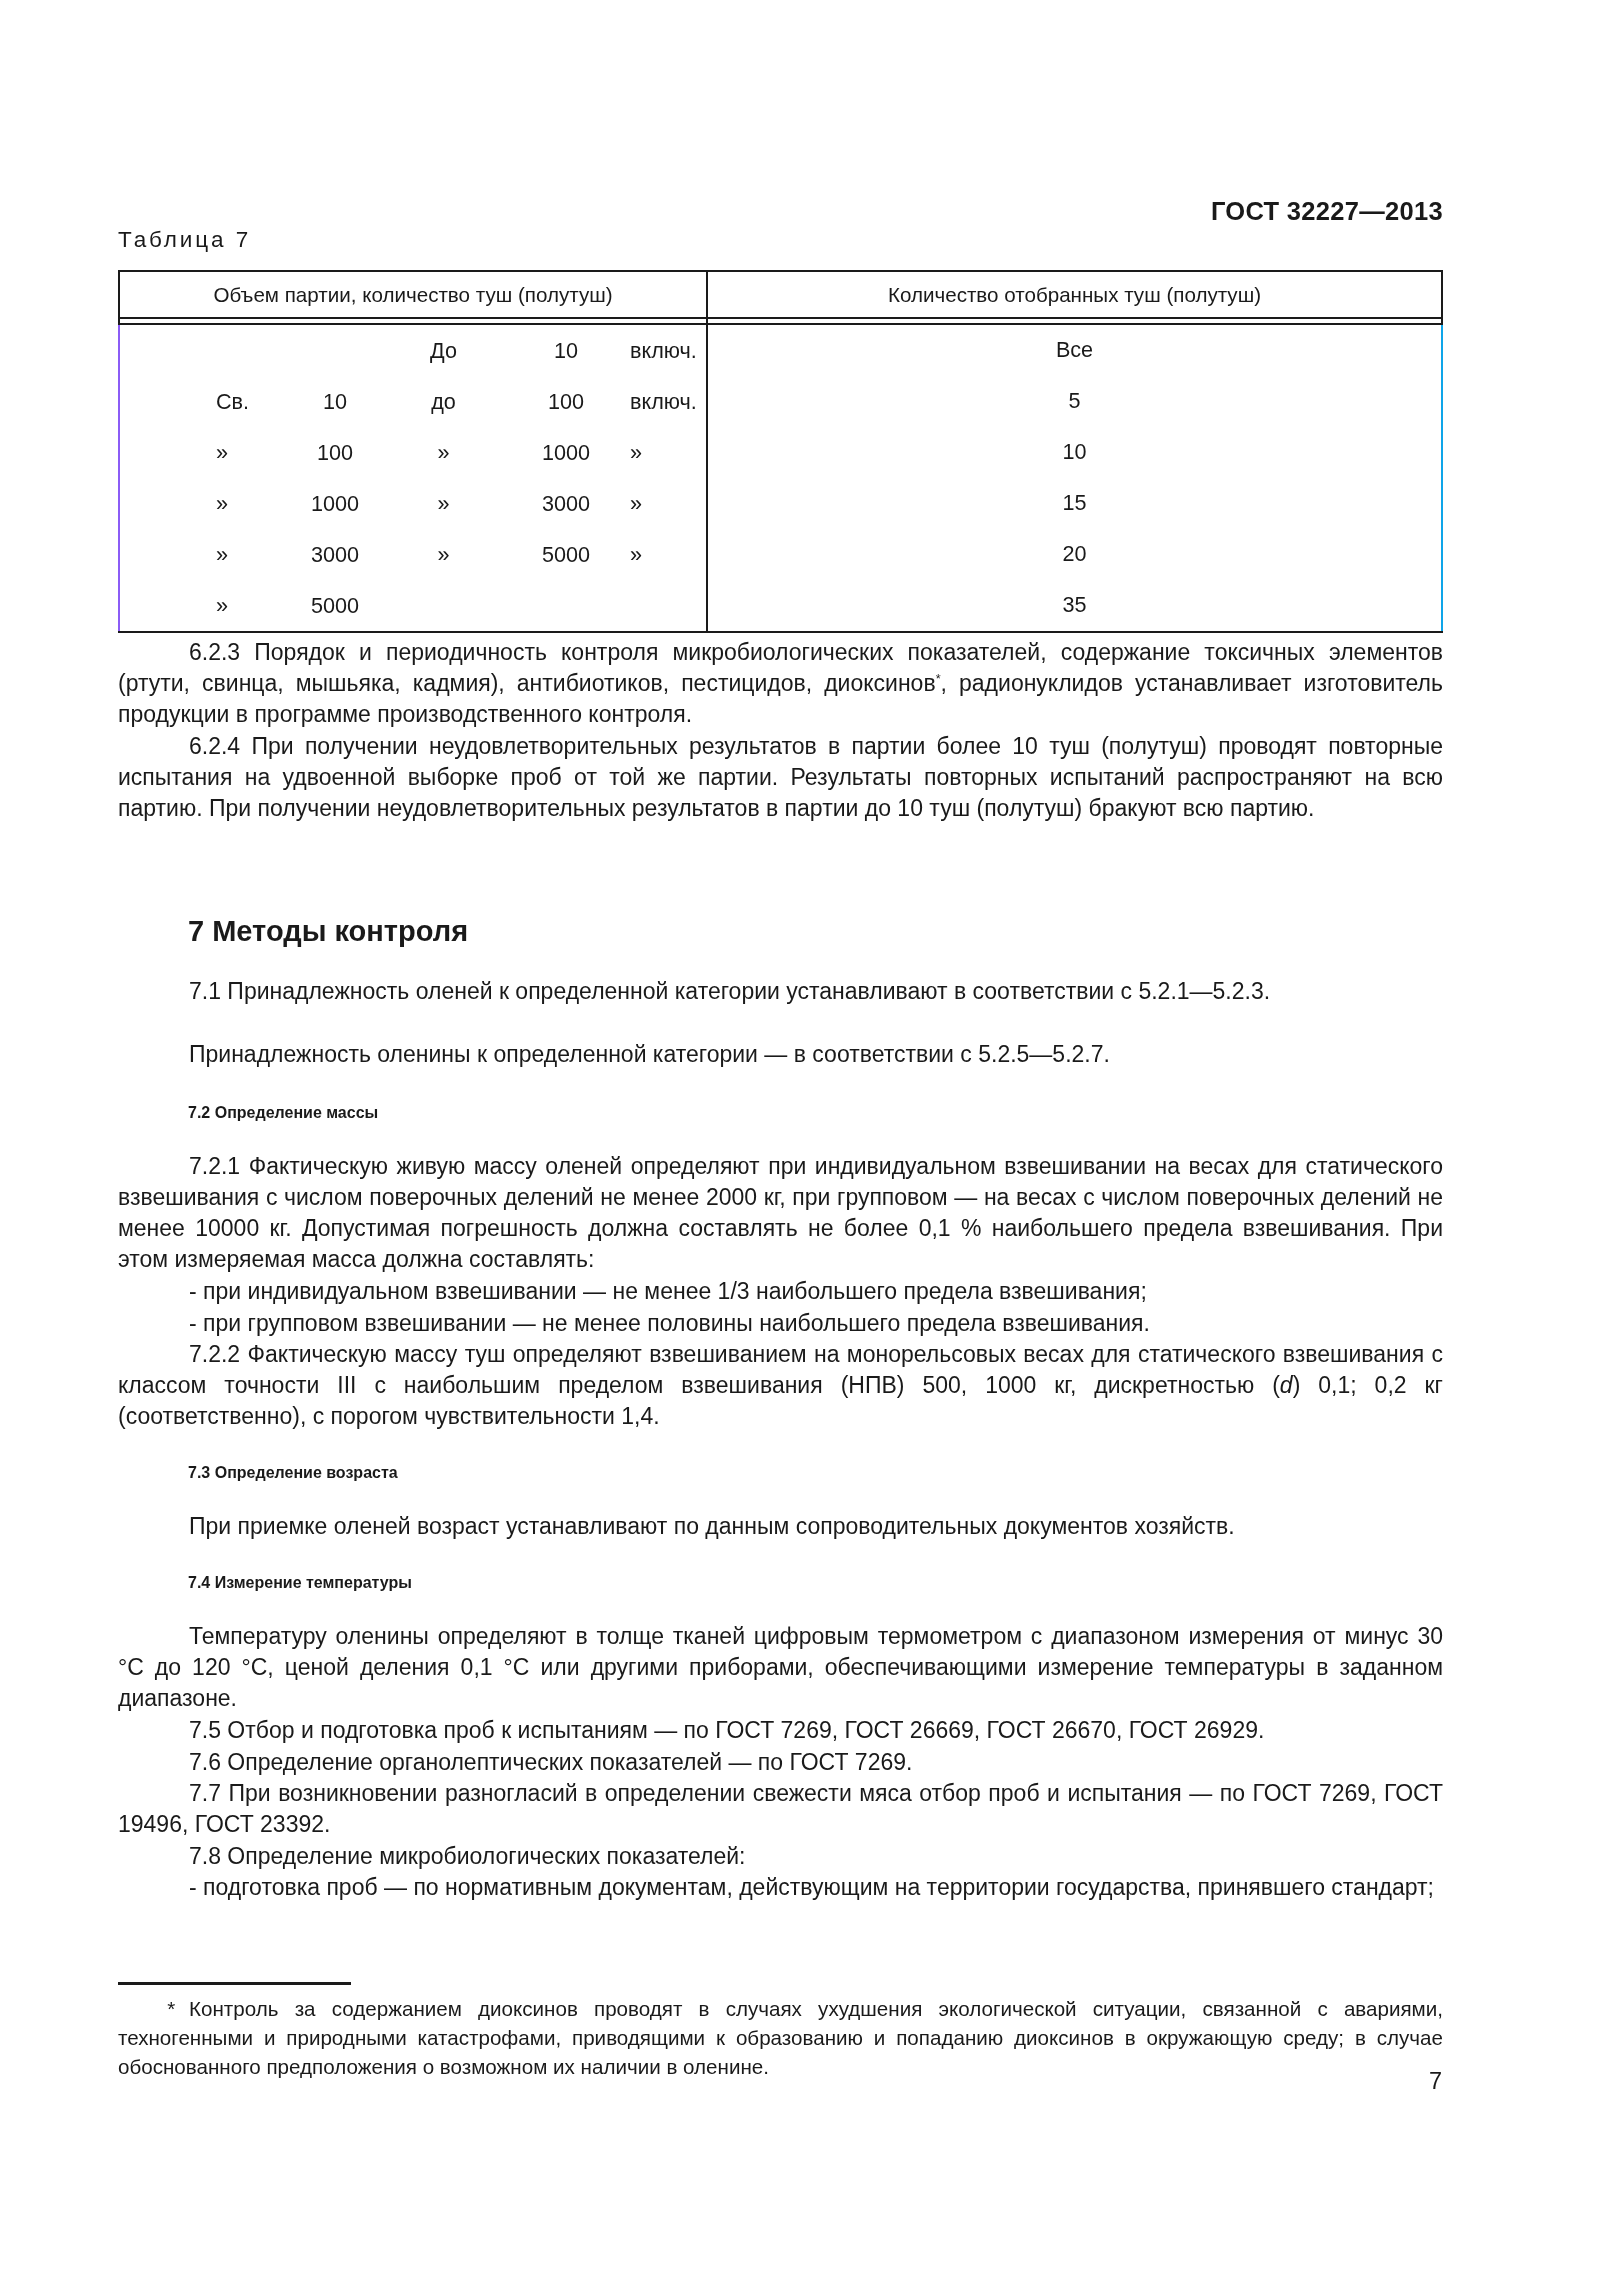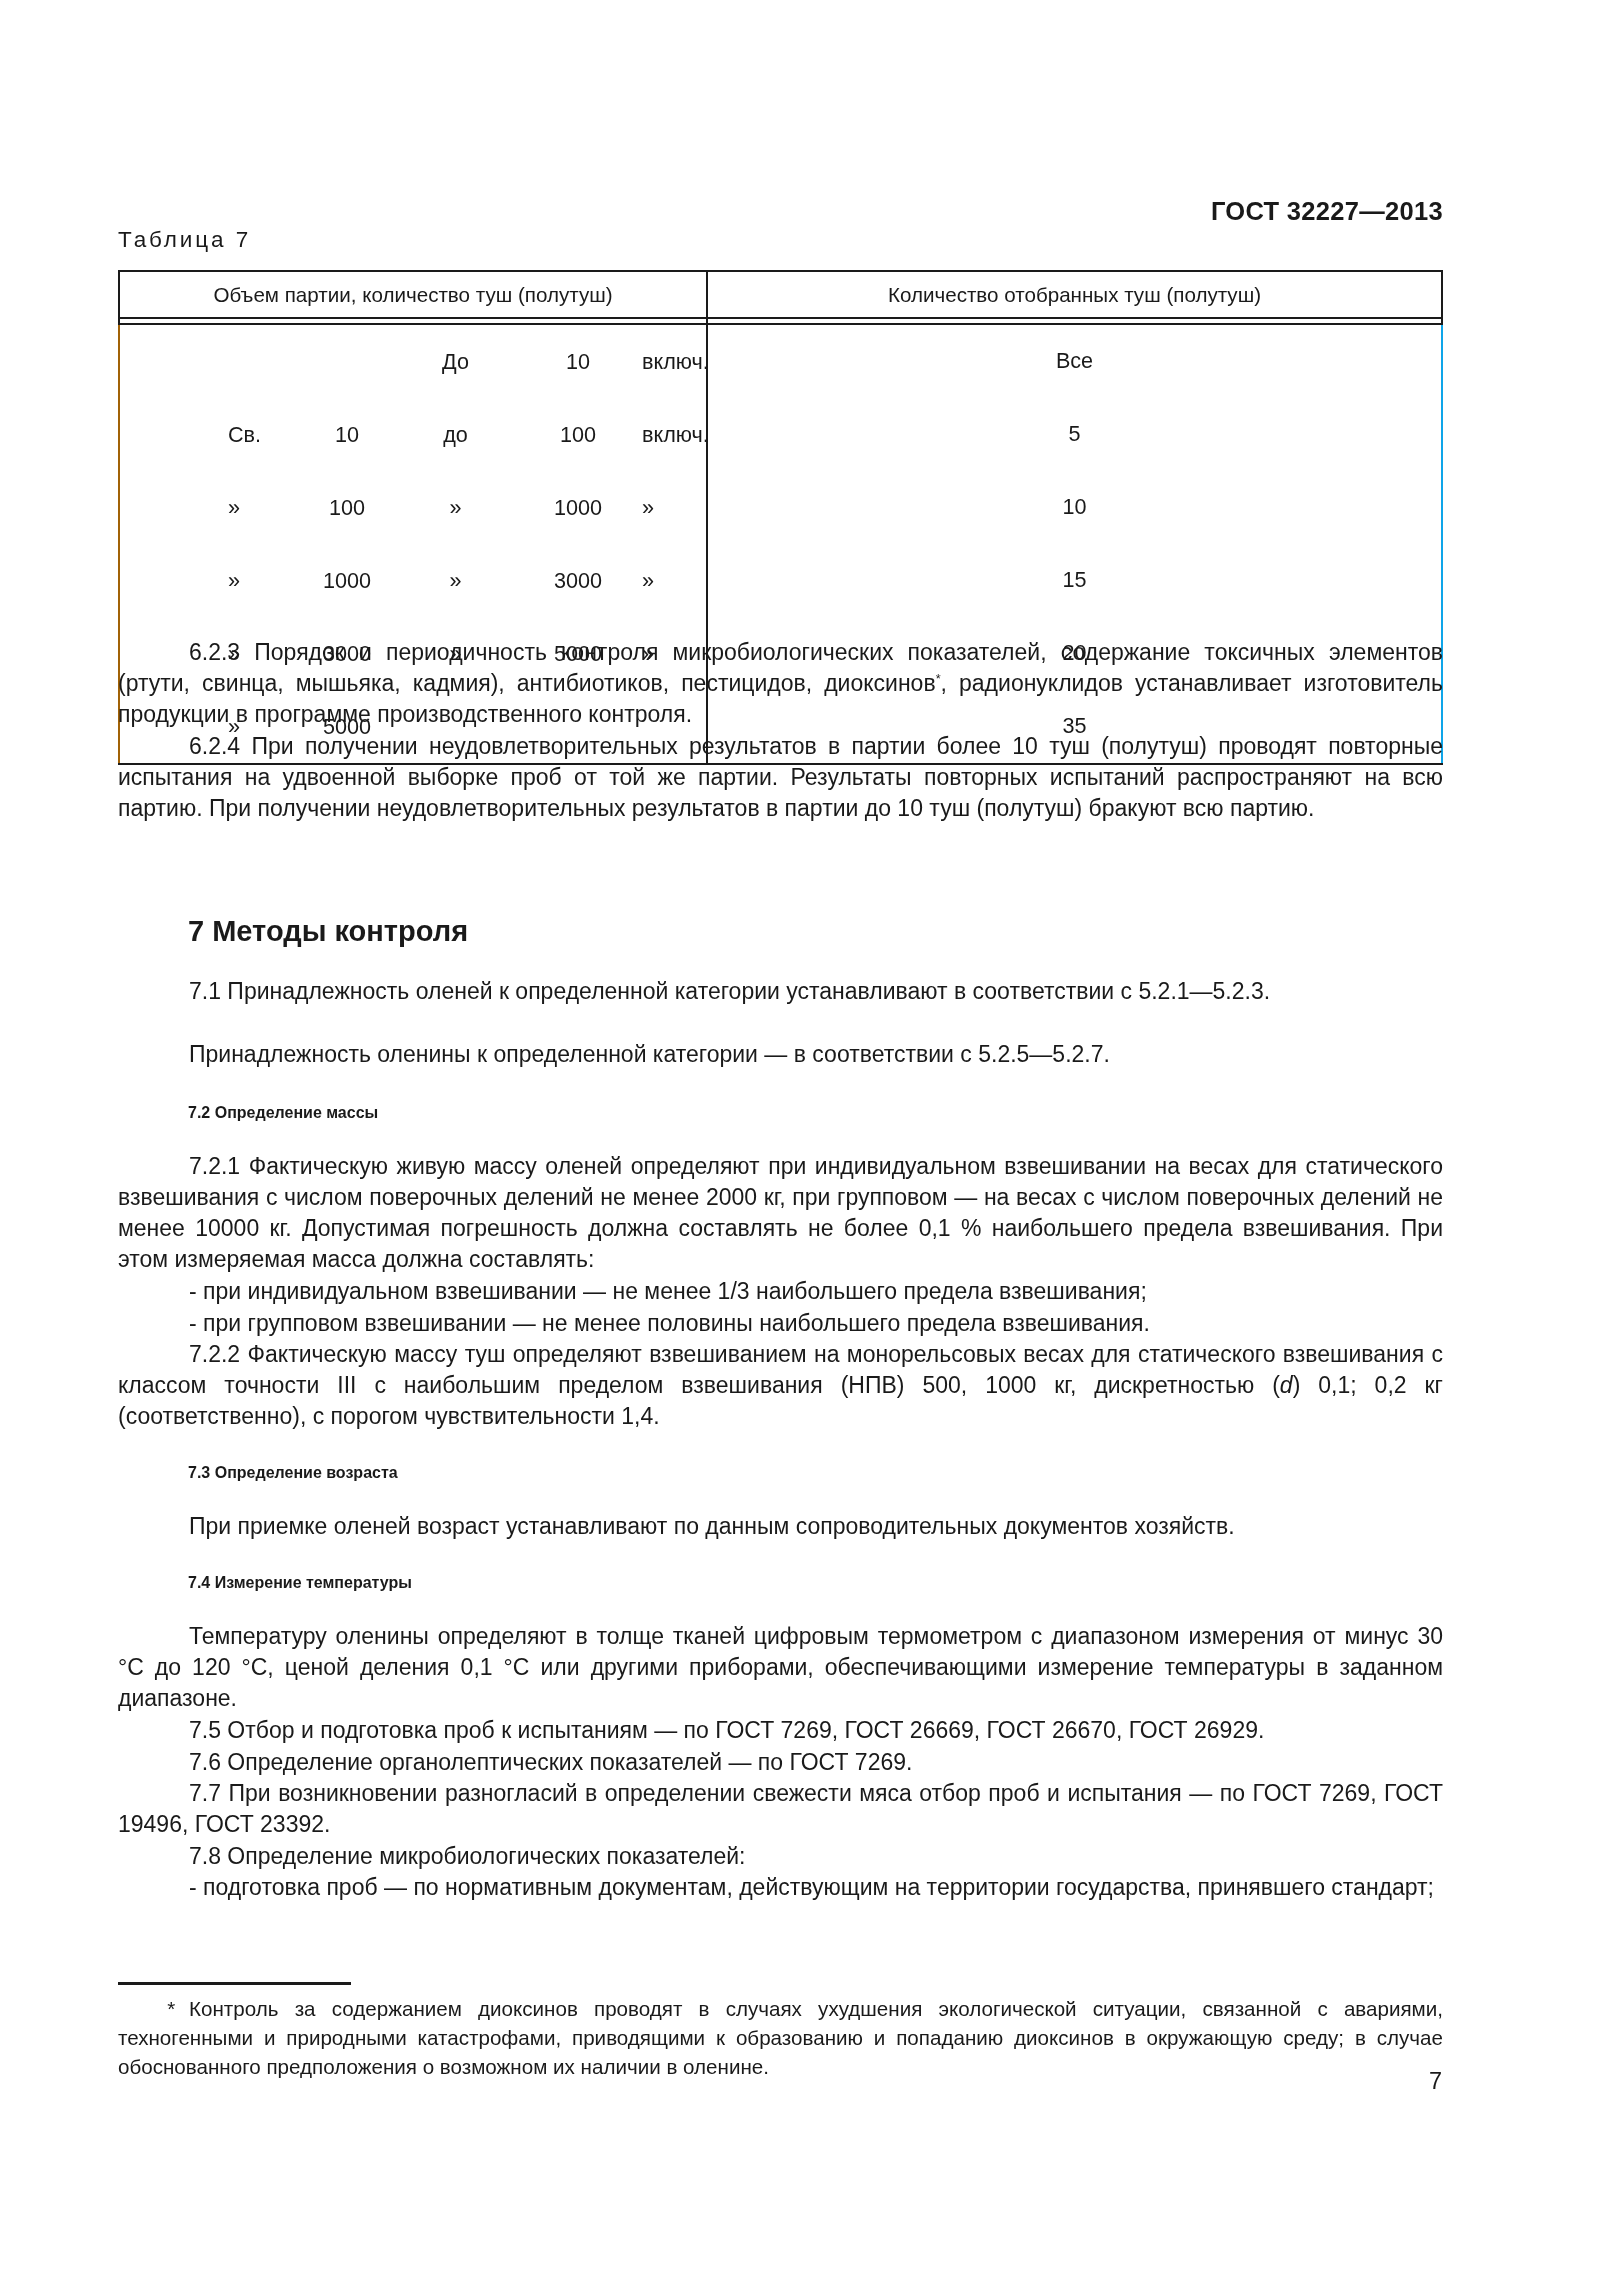--- a/index.html
+++ b/index.html
@@ -8,21 +8,21 @@
   .abs { position:absolute; }
   .doc-code { left:1078px; top:149px; width:365px; text-align:right;
               font-weight:bold; font-size:25.5px; letter-spacing:0.3px;margin-top:48px; }
   .table-caption { left:118px; top:227px; font-size:22.5px; letter-spacing:2.9px; }
   table.t7 { position:absolute; left:118px; top:270px; width:1325px;
              border-collapse:collapse; font-size:20.6px; }
   table.t7 th { font-weight:normal; height:43px; border:2px solid #1a1a1a;
                 border-top:2.9px solid #1a1a1a; text-align:center; vertical-align:middle; }
   table.t7 .dbl td { height:3.9px; padding:0; border-left:2px solid #1a1a1a;
                      border-right:2px solid #1a1a1a; border-bottom:2px solid #1a1a1a; }
-  table.t7 td.c-left { border-left:2px solid #a16207; border-right:2px solid #1a1a1a; padding:12px; }
+  table.t7 td.c-left { border-left:2px solid #8b5cf6; border-right:2px solid #1a1a1a; padding:0; }
   table.t7 td.c-right { border-right:2px solid #0ea5e9; text-align:center; font-size:21.6px; }
   table.t7 tr.last td { border-bottom:2.9px solid #1a1a1a; }
   table.t7 tr.data td { height:49px; }
   .lrow { position:relative; height:49px; font-size:21.6px; }
   .lrow span { position:absolute; top:11.8px; }
   .k1 { left:96px; width:39px; }
   .k2 { left:176px; width:78px; text-align:center; }
   .k3 { left:294px; width:59px; text-align:center; }
   .k4 { left:402px; width:88px; text-align:center; }
   .k5 { left:510px; width:78px; text-align:left; }

